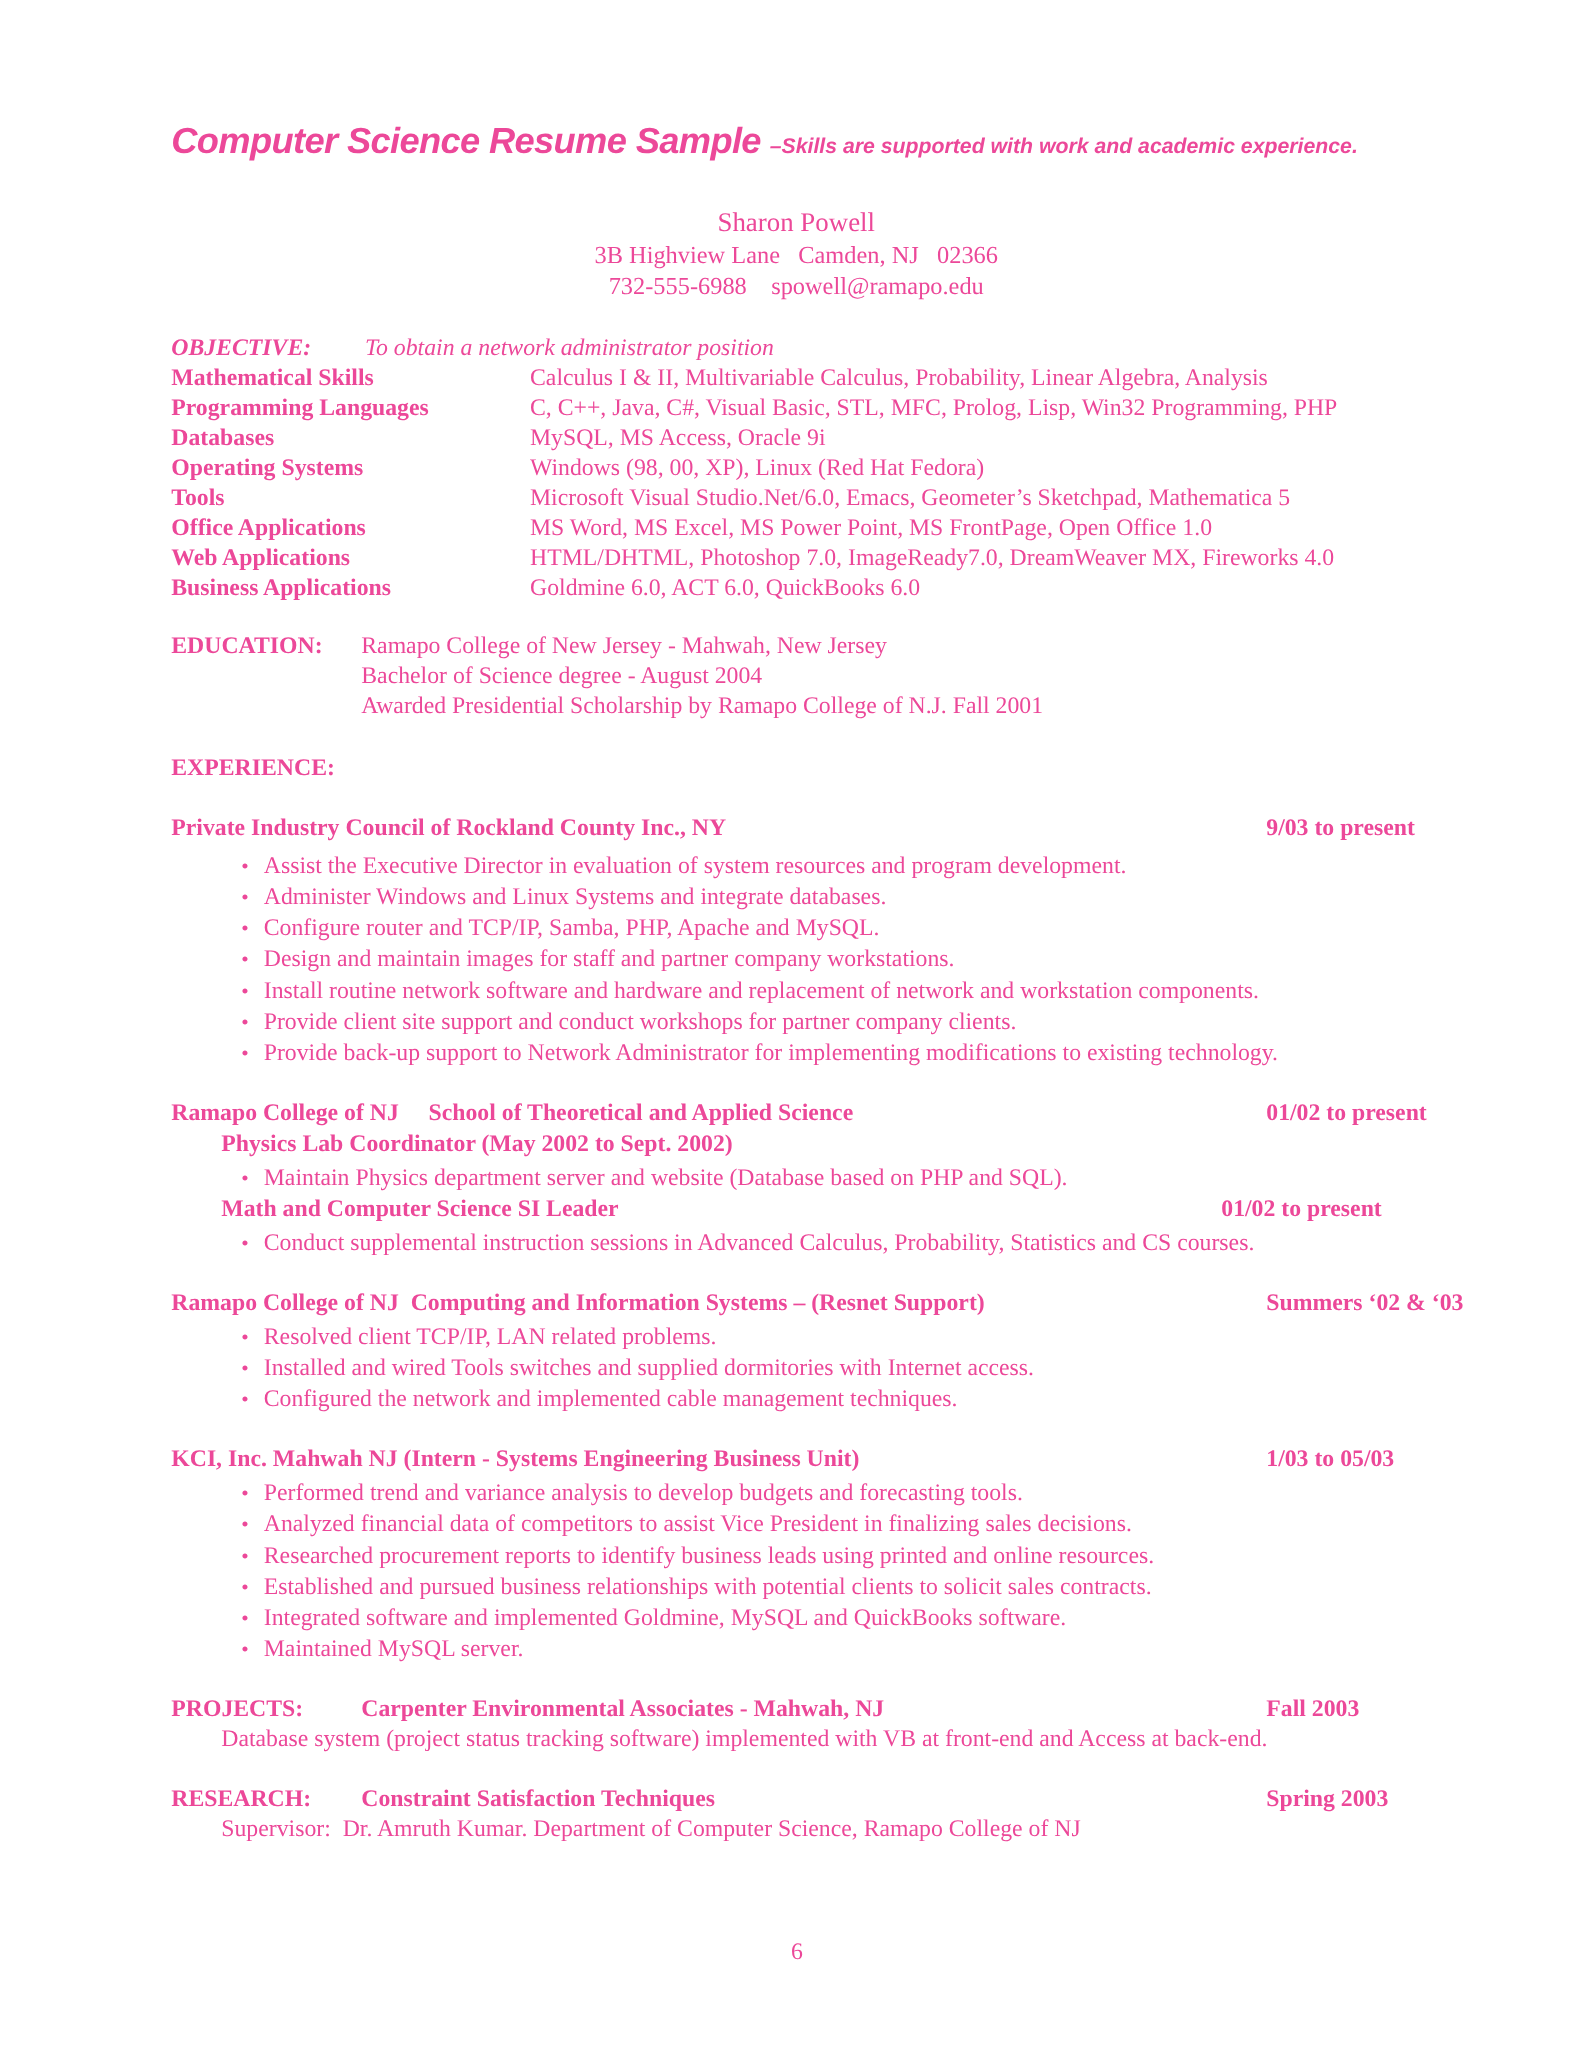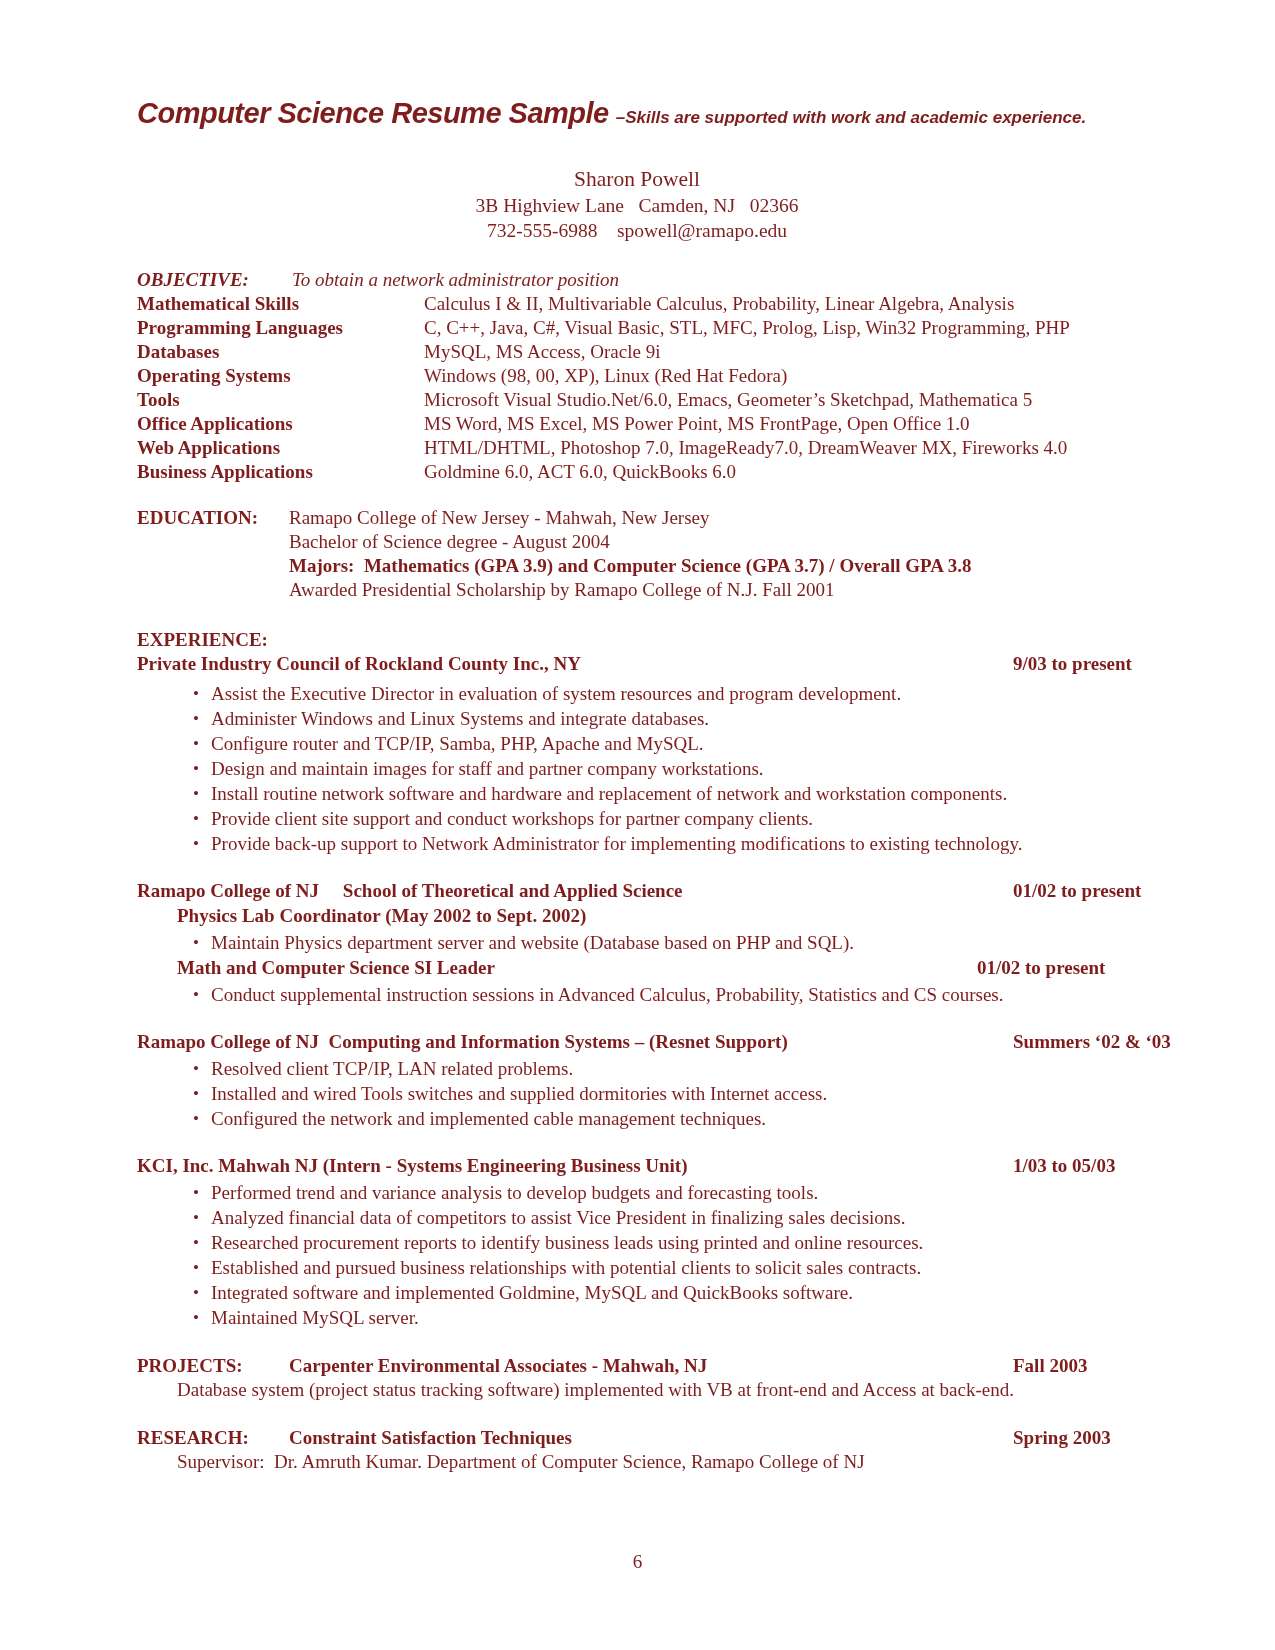--- a/index.html
+++ b/index.html
@@ -2,21 +2,21 @@
 <html><head>
 <meta charset="utf-8">
 <style>
   * { box-sizing: border-box; }
   html, body { margin: 0; padding: 0; background: #ffffff; }
   .page {
     position: relative;
     width: 1275px;
     height: 1650px;
     background: #ffffff;
-    color: #7f1d1d;
+    color: #ec4899;
     font-family: "Liberation Serif", serif;
     font-size: 19px;
     overflow: hidden;
   }
   [data-bind] { white-space: pre-wrap; }
   .content { position: absolute; left: 137px; top: 0; width: 1000px; }
 
   
   .doc-title {
     margin-top: 97px;
@@ -46,21 +46,21 @@
   .skill-label { width: 287px; flex: none; font-weight: bold; }
   .skill-value { flex: 1; }
 
   .education { margin-top: 22px; display: flex; line-height: 24px; }
   .education .sec-label { width: 152px; }
   .edu-lines div { line-height: 24px; }
 
   .experience { margin-top: 26px; }
   .exp-label { font-weight: bold; line-height: 24px; }
   .job + .job { margin-top: 23px; }
-  .job-head { position: relative; font-weight: bold; line-height: 24px; }
+  .job-head { position: relative; font-weight: bold; line-height: 24px; margin-top: 24px; }
   .date { position: absolute; left: 876px; top: 0; font-weight: bold; white-space: nowrap; }
   .role { position: relative; margin-left: 40px; font-weight: bold; line-height: 25px; }
   .role .date { left: 800px; }
 
   ul.bullets { list-style: none; margin: 2px 0 0 0; padding: 0; }
   ul.bullets li { position: relative; padding-left: 74px; line-height: 25px; }
   ul.bullets li::before { content: "\2022"; position: absolute; left: 56px; top: 0; font-size: 17px; }
   ul.bullets.first { margin-top: 5px; }
 
   .projects { margin-top: 24px; }
@@ -125,21 +125,20 @@
         <span class="skill-label" data-bind="skills.rows.7.label">Business Applications</span>
         <span class="skill-value" data-bind="skills.rows.7.value">Goldmine 6.0, ACT 6.0, QuickBooks 6.0</span>
       </div>
     </div>
 
     <div class="education">
       <span class="sec-label" data-bind="education.label">EDUCATION:</span>
       <div class="edu-lines">
         <div data-bind="education.lines.0">Ramapo College of New Jersey - Mahwah, New Jersey</div>
         <div data-bind="education.lines.1">Bachelor of Science degree - August 2004</div>
-        <div class="bold" data-bind="education.lines.2">Majors:  Mathematics (GPA 3.9) and Computer Science (GPA 3.7) / Overall GPA 3.8</div>
         <div data-bind="education.lines.3">Awarded Presidential Scholarship by Ramapo College of N.J. Fall 2001</div>
       </div>
     </div>
 
     <div class="experience">
       <div class="exp-label" data-bind="experience.label">EXPERIENCE:</div>
 
       <div class="job">
         <div class="job-head">
           <span data-bind="experience.jobs.0.title">Private Industry Council of Rockland County Inc., NY</span>

